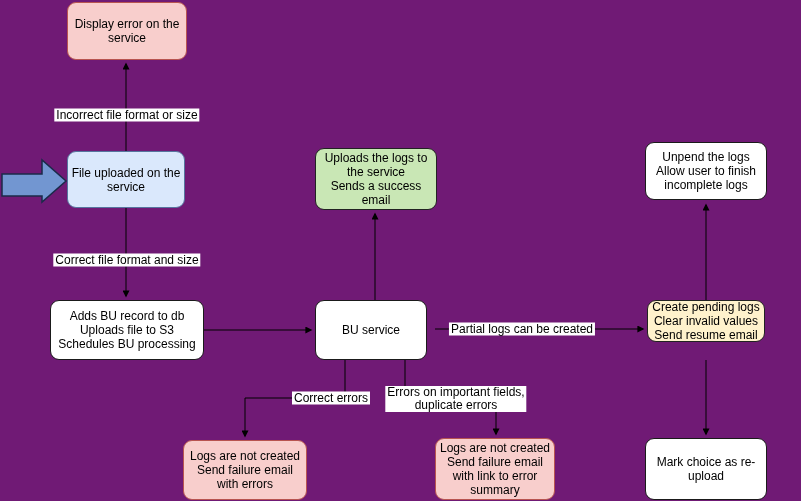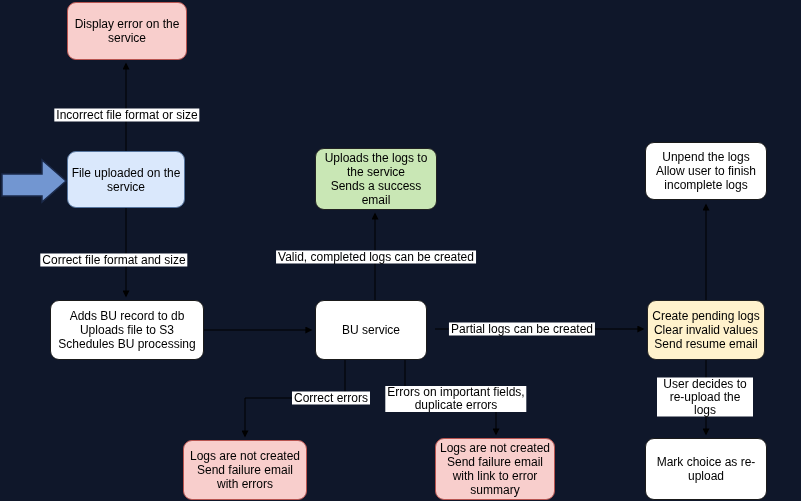--- a/index.html
+++ b/index.html
@@ -1,20 +1,20 @@
 <!DOCTYPE html>
 <html><head>
 <meta charset="utf-8">
 <style>
   html, body { margin: 0; padding: 0; background: #ffffff; }
   .canvas {
     position: relative;
     width: 801px;
     height: 501px;
-    background: #0f172a;
+    background: #701a75;
     font-family: "Liberation Sans", sans-serif;
     color: #000;
     overflow: hidden;
   }
   .edges { position: absolute; left: 0; top: 0; }
   .node {
     position: absolute;
     box-sizing: border-box;
     border-radius: 9px;
     border: 1px solid #1a1a1a;
@@ -72,38 +72,36 @@
   <div class="node node--blue" style="left:67px;  top:151px; width:118px; height:57px;">File uploaded on the
 service</div>
   <div class="node node--white" style="left:50px;  top:300px; width:154px; height:60px;">Adds BU record to db
 Uploads file to S3
 Schedules BU processing</div>
   <div class="node node--green" style="left:315px; top:148px; width:122px; height:62px;">Uploads the logs to
 the service
 Sends a success
 email</div>
   <div class="node node--white" style="left:315px; top:300px; width:112px; height:60px;">BU service</div>
-  <div class="node node--yellow" style="left:647px; top:300px; width:118px; height:60px;">Create pending logs
+  <div class="node node--yellow" style="left:647px; top:300px; width:118px; height:42px;">Create pending logs
 Clear invalid values
 Send resume email</div>
   <div class="node node--white" style="left:645px; top:438px; width:122px; height:62px;">Mark choice as re-
 upload</div>
   <div class="node node--white" style="left:645px; top:142px; width:122px; height:58px;">Unpend the logs
 Allow user to finish
 incomplete logs</div>
   <div class="node node--pink" style="left:183px; top:440px; width:124px; height:60px;">Logs are not created
 Send failure email
 with errors</div>
   <div class="node node--pink" style="left:435px; top:438px; width:120px; height:62px;">Logs are not created
 Send failure email
 with link to error
 summary</div>
 
   <div class="edge-label" style="left:127px; top:115px;">Incorrect file format or size</div>
-  <div class="edge-label" style="left:114px; top:260px;">Correct file format and size</div>
-  <div class="edge-label" style="left:376px; top:257px;">Valid, completed logs can be created</div>
+  <div class="edge-label" style="left:127px; top:260px;">Correct file format and size</div>
   <div class="edge-label" style="left:522px; top:329px;">Partial logs can be created</div>
   <div class="edge-label" style="left:331px; top:398px;">Correct errors</div>
   <div class="edge-label" style="left:456px; top:399px;">Errors on important fields,
 duplicate errors</div>
-  <div class="edge-label" style="left:705px; top:397px;">User decides to re-upload the logs</div>
 
 </div>
 
 </body></html>

